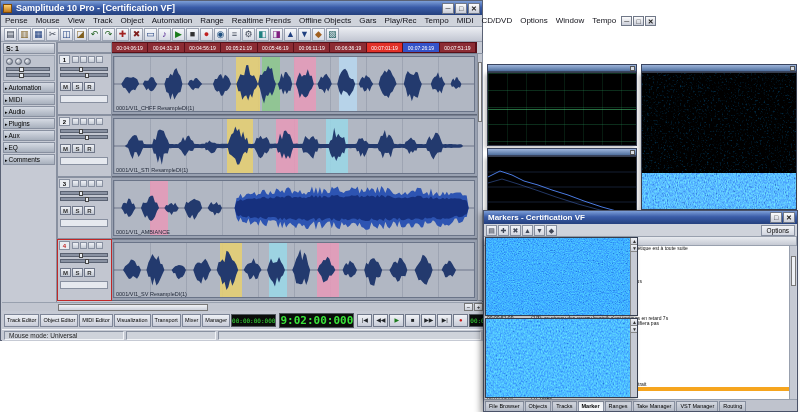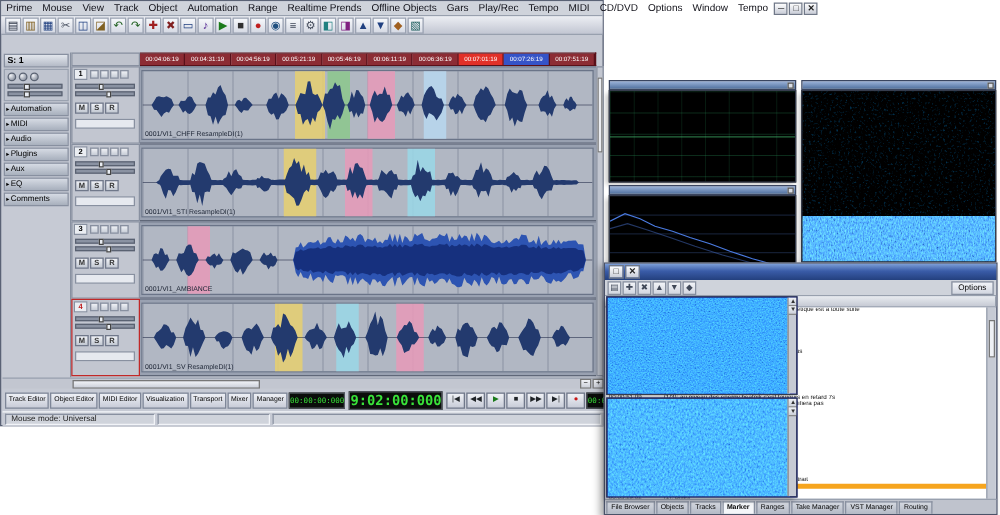--- a/index.html
+++ b/index.html
@@ -111,25 +111,35 @@
   .bluepanel{border:1px solid #363d4e;box-shadow:-2px 2px 4px rgba(0,0,0,.3);background:#04109a;overflow:hidden}
   .bp-scroll{position:absolute;right:0;top:0;bottom:0;width:7px;background:#c6cad4;border-left:1px solid #888}
   .bp-scroll b{display:block;width:7px;height:7px;font-size:5px;line-height:6px;text-align:center;color:#333;background:linear-gradient(#f0f2f6,#ccd0da);border-bottom:1px solid #888}
 </style>
 </head>
 <body>
 
 <div class="screen">
 
   <div class="abs main-window">
+    <div class="tb tb-main">
+      <span class="tb-ico"></span>
+      <span class="tb-title">Samplitude 10 Pro - [Certification VF]</span>
+      <span style="display:flex">
+
+      <span class="tb-btn">─</span>
+          <span class="tb-btn">□</span>
+          <span class="tb-btn">✕</span>
+        </span>
+    </div>
 
     <div class="menubar">
       <span style="display:flex">
 
-      <span class="menu-item">Prime</span>
+      <span class="menu-item">Pense</span>
           <span class="menu-item">Mouse</span>
           <span class="menu-item">View</span>
           <span class="menu-item">Track</span>
           <span class="menu-item">Object</span>
           <span class="menu-item">Automation</span>
           <span class="menu-item">Range</span>
           <span class="menu-item">Realtime Prends</span>
           <span class="menu-item">Offline Objects</span>
           <span class="menu-item">Gars</span>
           <span class="menu-item">Play/Rec</span>
@@ -497,20 +507,21 @@
         </filter>
       </defs>
       <rect x="0" y="0" width="100%" height="100%" fill="#000"></rect>
       <rect x="0" y="0" width="100%" height="100%" filter="url(#speck)" opacity="0.45"></rect>
       <rect x="0" y="100" width="100%" height="36" filter="url(#band)"></rect>
     </svg>
   </div>
 
   <div class="abs mk">
     <div class="tb tb-mk">
+      <span class="tb-title">Markers - Certification VF</span>
       <span style="display:flex">
 
       <span class="tb-btn">□</span>
           <span class="tb-btn">✕</span>
         </span>
     </div>
     <div class="mk-toolbar">
       <span style="display:flex;gap:1px">
 
       <span class="mk-ico">▤</span>

